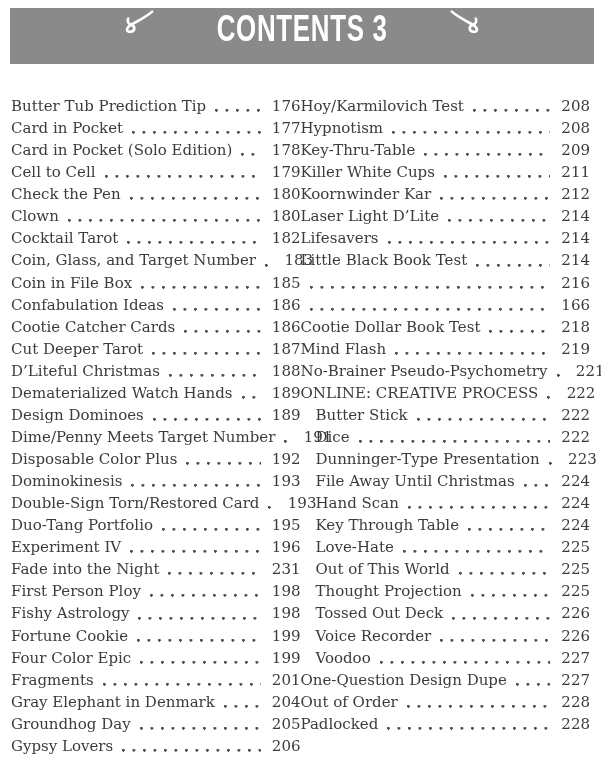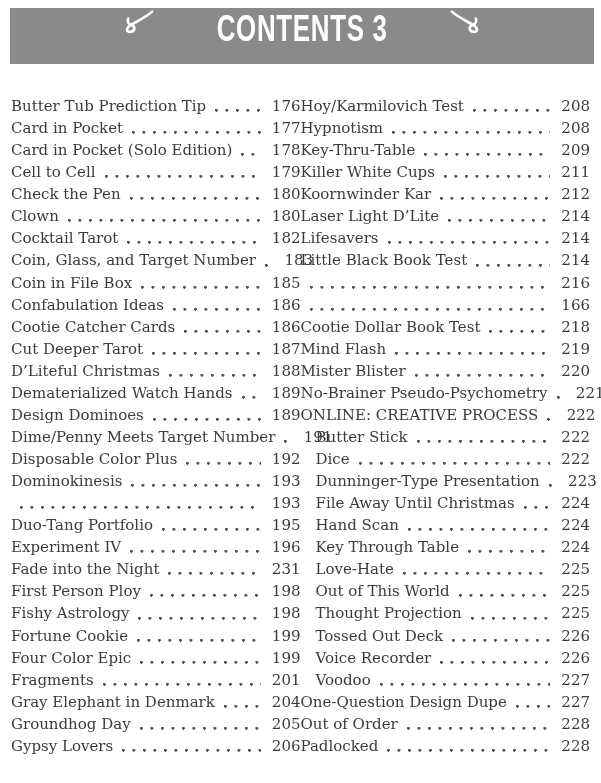--- a/index.html
+++ b/index.html
@@ -180,20 +180,21 @@
         <span class="t">Disposable Color Plus</span>
         <span class="leader"></span>
         <span class="p">192</span>
       </div>
       <div class="row">
         <span class="t">Dominokinesis</span>
         <span class="leader"></span>
         <span class="p">193</span>
       </div>
       <div class="row">
+        <span class="t">Double-Sign Torn/Restored Card</span>
         <span class="leader"></span>
         <span class="p">193</span>
       </div>
       <div class="row">
         <span class="t">Duo-Tang Portfolio</span>
         <span class="leader"></span>
         <span class="p">195</span>
       </div>
       <div class="row">
         <span class="t">Experiment IV</span>
@@ -297,25 +298,20 @@
       </div>
       <div class="row">
         <span class="t">Cootie Dollar Book Test</span>
         <span class="leader"></span>
         <span class="p">218</span>
       </div>
       <div class="row">
         <span class="t">Mind Flash</span>
         <span class="leader"></span>
         <span class="p">219</span>
-      </div>
-      <div class="row">
-        <span class="t">Mister Blister</span>
-        <span class="leader"></span>
-        <span class="p">220</span>
       </div>
       <div class="row">
         <span class="t">No-Brainer Pseudo-Psychometry</span>
         <span class="leader"></span>
         <span class="p">221</span>
       </div>
       <div class="row">
         <span class="t">ONLINE: CREATIVE PROCESS</span>
         <span class="leader"></span>
         <span class="p">222</span>

